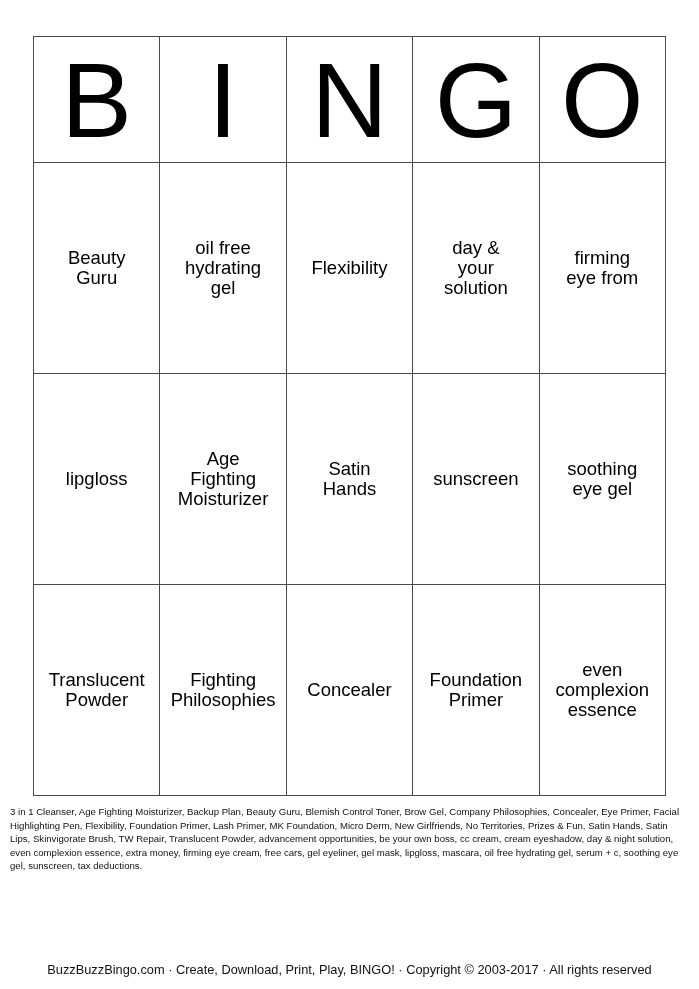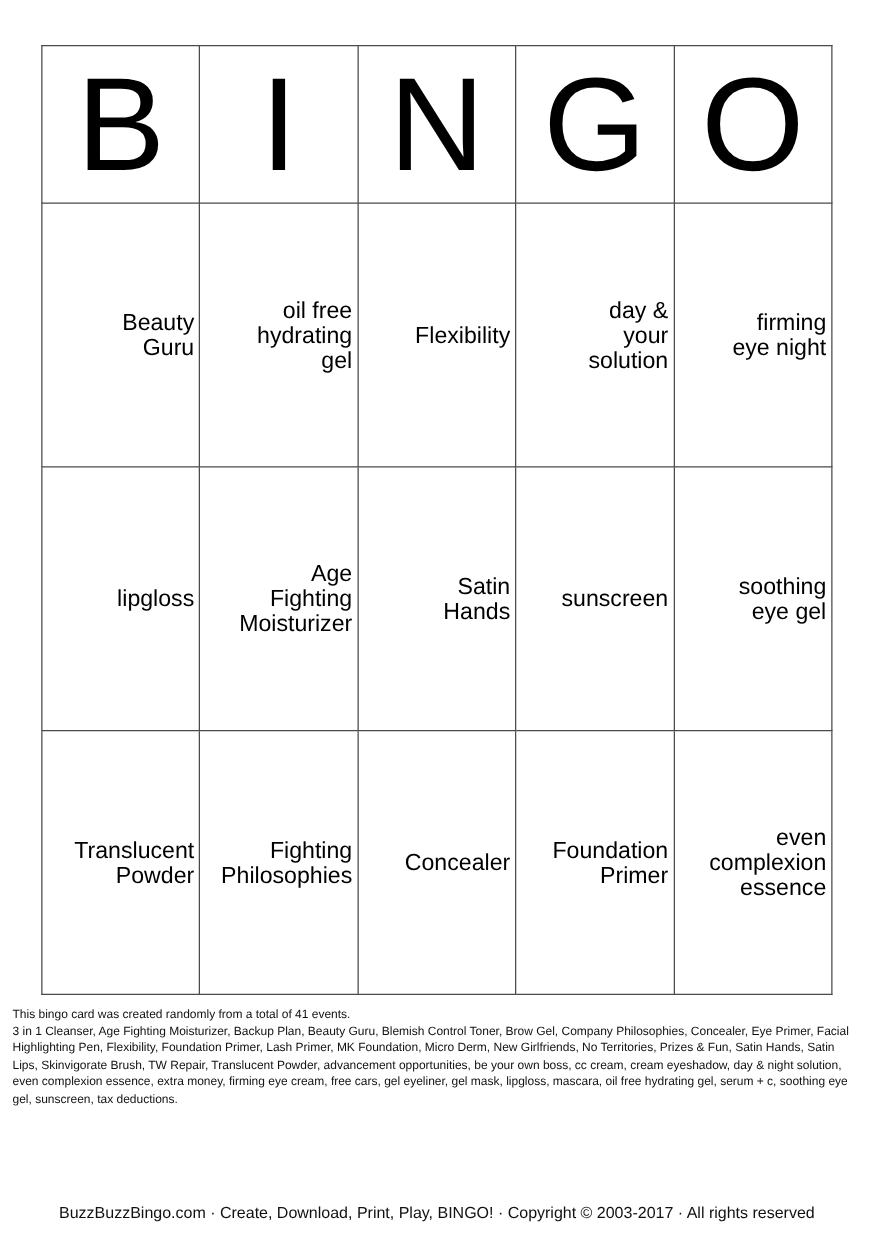--- a/index.html
+++ b/index.html
@@ -19,21 +19,21 @@
       position: absolute;
       left: 33px;
       top: 36px;
       width: 633px;
       height: 760px;
       border-collapse: collapse;
       table-layout: fixed;
     }
     .card td {
       border: 1px solid #4a4a4a;
-      text-align: right;
+      text-align: center;
       vertical-align: middle;
       padding: 0 4px;
       width: 126px;
       height: 125px;
       font-size: 18.5px;
       line-height: 20px;
       overflow: hidden;
     }
     .card th {
       border: 1px solid #4a4a4a;
@@ -93,21 +93,21 @@
       <td>
           <span class="cell-line">Flexibility</span>
         </td>
       <td>
           <span class="cell-line">day &amp;</span>
           <span class="cell-line">your</span>
           <span class="cell-line">solution</span>
         </td>
       <td>
           <span class="cell-line">firming</span>
-          <span class="cell-line">eye night</span>
+          <span class="cell-line">eye from</span>
         </td>
     </tr>
     <tr>
       <td>
           <span class="cell-line">lipgloss</span>
         </td>
       <td>
           <span class="cell-line">Age</span>
           <span class="cell-line">Fighting</span>
           <span class="cell-line">Moisturizer</span>
@@ -143,17 +143,16 @@
       <td>
           <span class="cell-line">even</span>
           <span class="cell-line">complexion</span>
           <span class="cell-line">essence</span>
         </td>
     </tr>
   </tbody>
 </table>
 
 <div class="events">
-  <p>This bingo card was created randomly from a total of 41 events.</p>
   <p>3 in 1 Cleanser, Age Fighting Moisturizer, Backup Plan, Beauty Guru, Blemish Control Toner, Brow Gel, Company Philosophies, Concealer, Eye Primer, Facial Highlighting Pen, Flexibility, Foundation Primer, Lash Primer, MK Foundation, Micro Derm, New Girlfriends, No Territories, Prizes &amp; Fun, Satin Hands, Satin Lips, Skinvigorate Brush, TW Repair, Translucent Powder, advancement opportunities, be your own boss, cc cream, cream eyeshadow, day &amp; night solution, even complexion essence, extra money, firming eye cream, free cars, gel eyeliner, gel mask, lipgloss, mascara, oil free hydrating gel, serum + c, soothing eye gel, sunscreen, tax deductions.</p>
 </div>
 
 <div class="footer">BuzzBuzzBingo.com · Create, Download, Print, Play, BINGO! · Copyright © 2003-2017 · All rights reserved</div>
 
 </body></html>

